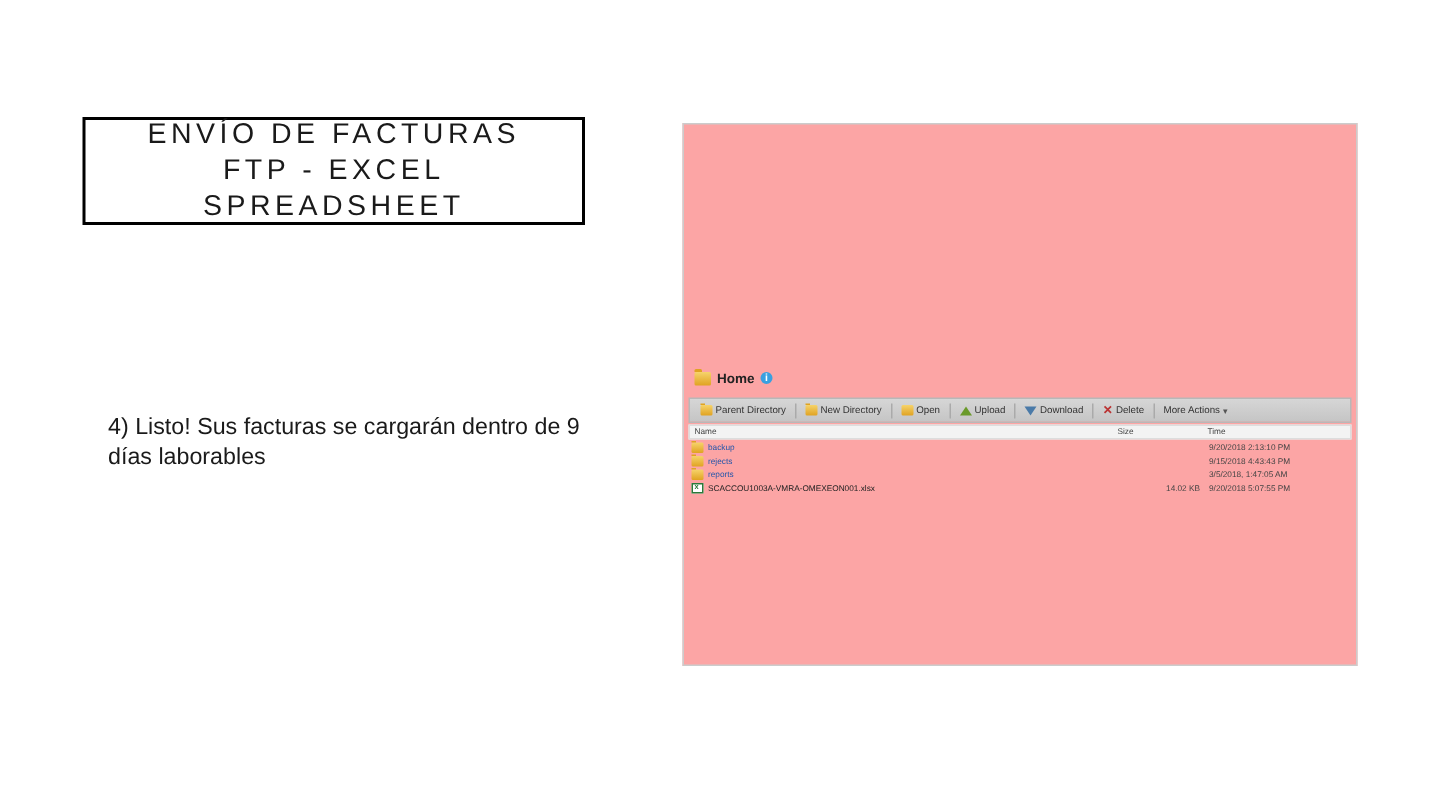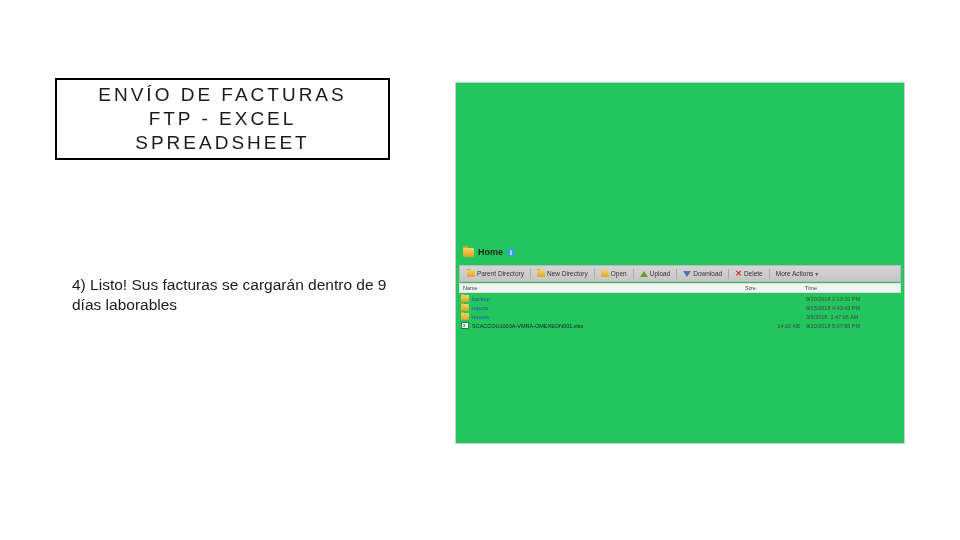--- a/index.html
+++ b/index.html
@@ -8,21 +8,21 @@
     height: 540px;
     background: #fff;
     font-family: Arial, Helvetica, sans-serif;
     position: relative;
   }
   .title-box {
     position: absolute;
     left: 55px;
     top: 78px;
     width: 335px;
-    height: 82px;
+    height: 72px;
     border: 2.5px solid #000;
     display: flex;
     align-items: center;
     justify-content: flex-end;
     padding: 8px 20px;
     text-align: center;
   }
   .title-text {
     font-size: 19px;
     letter-spacing: 3px;
@@ -39,21 +39,21 @@
     line-height: 1.3;
     color: #1a1a1a;
   }
   .screenshot-frame {
     position: absolute;
     left: 455px;
     top: 82px;
     width: 450px;
     height: 362px;
     border: 1px solid #ccc;
-    background: #22c55e;
+    background: #fca5a5;
   }
   .home-row {
     position: absolute;
     top: 164px;
     left: 7px;
     display: flex;
     align-items: center;
     gap: 4px;
     font-size: 9px;
     font-weight: bold;

